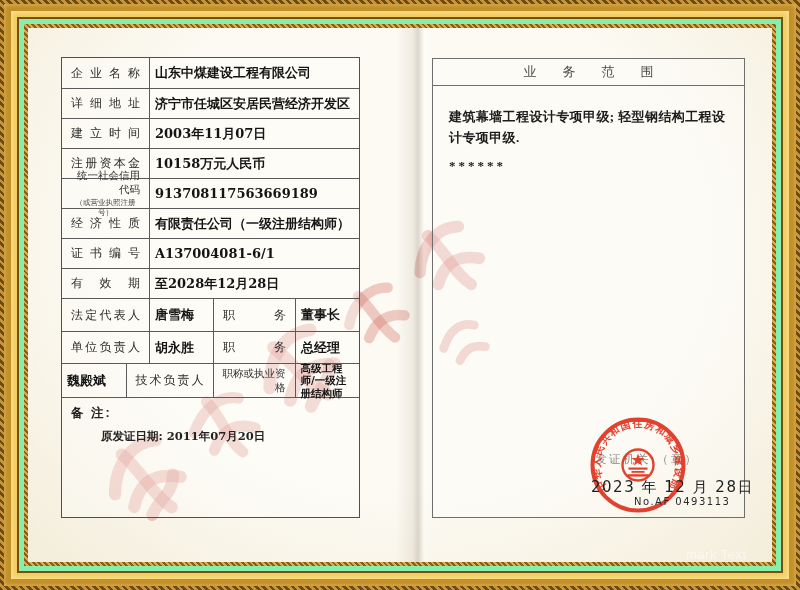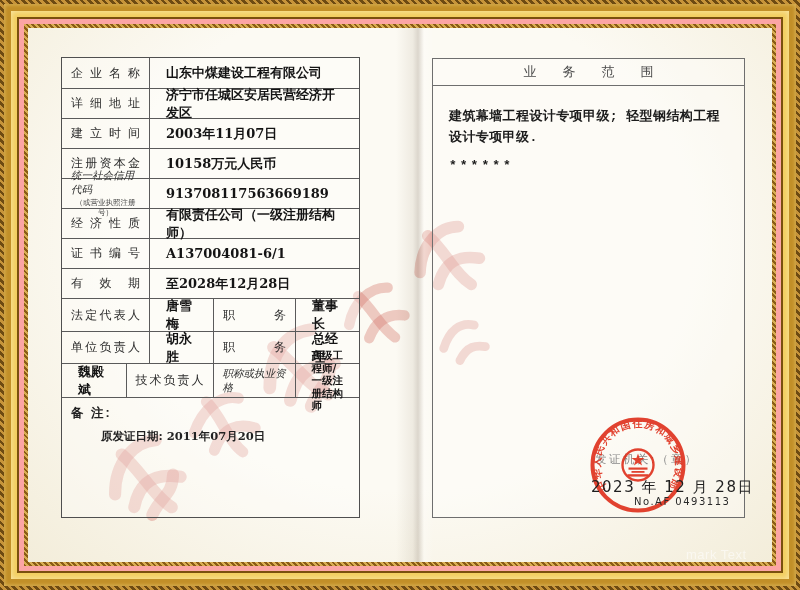--- a/index.html
+++ b/index.html
@@ -6,21 +6,21 @@
   html,body { width:800px; height:590px; overflow:hidden; font-family:"Liberation Sans", sans-serif; }
 
   
   .f1 { width:800px; height:590px; padding:4px;
         background:repeating-linear-gradient(45deg,#6d4a12 0 2.6px,#c7943a 2.6px 5.2px); }
   .f2 { width:100%; height:100%; padding:7px; background:#c28f28;
         box-shadow:inset 0 0 4px rgba(255,230,150,.65), inset 0 0 1px #7a4f0e; }
   .f3 { width:100%; height:100%; padding:6px; background:var(--frame-gold,#f2cd5e);
         box-shadow:inset 0 0 6px #fbeab2; }
   .f4 { width:100%; height:100%; padding:2px; background:#7a4f0e; }
-  .f5 { width:100%; height:100%; padding:5px; background:#fca5a5; }
+  .f5 { width:100%; height:100%; padding:5px; background:#86efac; }
   .f6 { width:100%; height:100%; padding:4px;
         background:repeating-linear-gradient(45deg,#8a5c16 0 2px,#d9ae52 2px 4px); }
 
   .paper { position:relative; width:744px; height:534px;
            background:radial-gradient(ellipse at 50% 40%, #fcfaf3 55%, #f3edda 100%); }
 
   .fold { position:absolute; left:368px; top:0; width:40px; height:100%;
           background:linear-gradient(90deg, rgba(0,0,0,0) 0%, rgba(120,100,70,.10) 42%,
                      rgba(90,70,50,.20) 55%, rgba(255,255,255,.25) 70%, rgba(0,0,0,0) 95%); }
 
@@ -31,42 +31,42 @@
 
   
   .info-table { position:absolute; left:33px; top:29px; width:299px; height:461px;
                 border:1.5px solid #4f4f4f; background:rgba(255,255,255,.35); }
   .row { display:flex; width:100%; border-top:1px solid #5a5a5a; }
   .row:first-child { border-top:none; }
   .cell { border-left:1px solid #5a5a5a; display:flex; flex-direction:column; justify-content:center; }
   .cell:first-child { border-left:none; }
   .c-label { width:87px; padding:0 9px; color:#2e2e2e; font-size:12px; }
   .c-label .just { display:block; text-align:justify; text-align-last:justify; }
-  .c-label .small-main { font-size:10.5px; letter-spacing:0; text-align:left;font-style:italic; }
+  .c-label .small-main { font-size:10.5px; letter-spacing:0; text-align:right; }
   .c-label .sub { font-size:7.5px; color:#444; text-align:center; margin-top:1px; }
-  .c-value { flex:1; padding:0 16px; font-family:"DejaVu Serif", serif; font-size:13px;
+  .c-value { flex:1; padding:0 5px; font-family:"DejaVu Serif", serif; font-size:13px;
              font-weight:600; color:#141414; }
   .c-v1 { width:62px; }
   .c-l2 { width:82px; }
   .c-l2 .small-main { font-size:10.5px; }
   .c-v2 { width:68px; }
   .c-v2 .two-line { font-size:10.5px; line-height:1.2; }
   .h30 { height:30px; } .h33 { height:33px; } .h32 { height:32px; } .h34 { height:34px; }
   .remark-row { display:block; height:122px; border-top:1px solid #5a5a5a; padding:7px 9px; }
   .remark-label { font-size:12.5px; color:#222; font-weight:bold; letter-spacing:2px; }
   .remark-value { margin:7px 0 0 30px; font-family:"DejaVu Serif", serif; font-size:11.5px;
                   font-weight:600; color:#222; }
 
   
   .scope-box { position:absolute; left:404px; top:30px; width:313px; height:460px;
                border:1px solid #6e6e6e; background:rgba(255,255,255,.3); }
   .scope-header { height:27px; border-bottom:1px solid #6e6e6e; display:flex;
                   align-items:center; justify-content:center; font-size:13px; color:#4c4c4c;
                   letter-spacing:26px; padding-left:26px; }
-  .scope-body { padding:20px 14px 0 16px; font-family:Liberation Mono, monospace; font-size:13px;
+  .scope-body { padding:20px 14px 0 16px; font-family:Liberation Serif, serif; font-size:13px;
                 font-weight:600; color:#1c1c1c; line-height:1.65; letter-spacing:.4px; }
   .scope-stars { margin-top:6px; letter-spacing:3px; font-size:13px; }
 
   
   .issuer-label { position:absolute; left:567px; top:424px; font-size:11.5px; color:#8a8a8a;
                   letter-spacing:2.5px; z-index:1; }
   .seal { position:absolute; left:560px; top:387px; width:100px; height:100px; z-index:2; opacity:.9; }
   .date-line { position:absolute; left:563px; top:450px; font-size:15px; color:#1f1f1f;
                letter-spacing:1.5px; z-index:3; font-family:"DejaVu Sans", sans-serif; }
   .no-line { position:absolute; left:606px; top:468px; font-size:10px; color:#2a2a2a;

